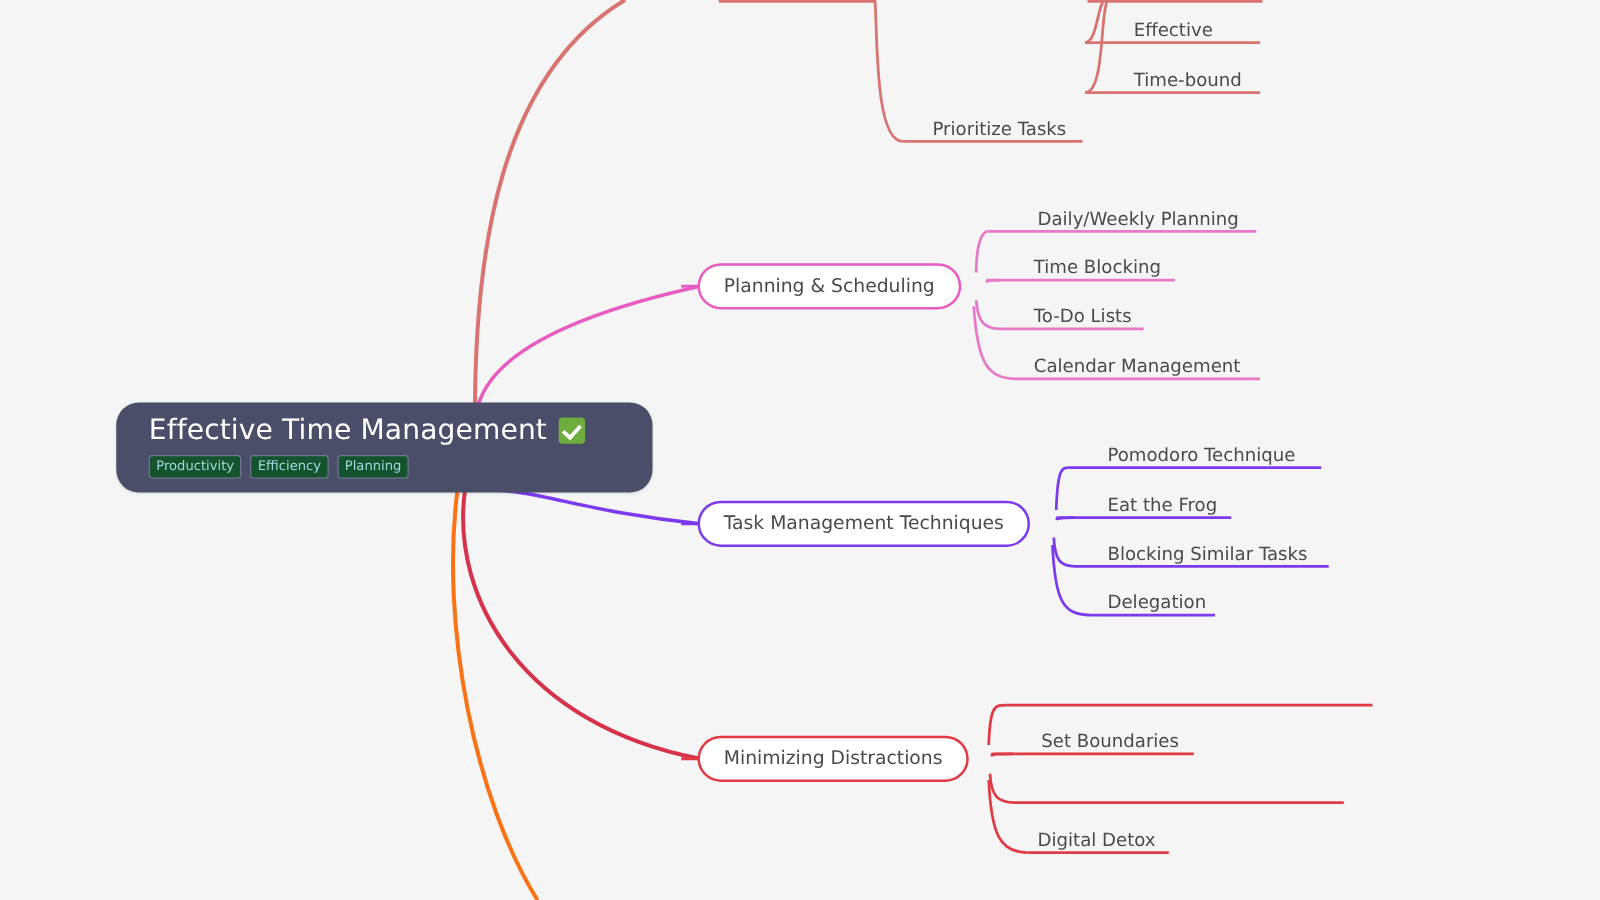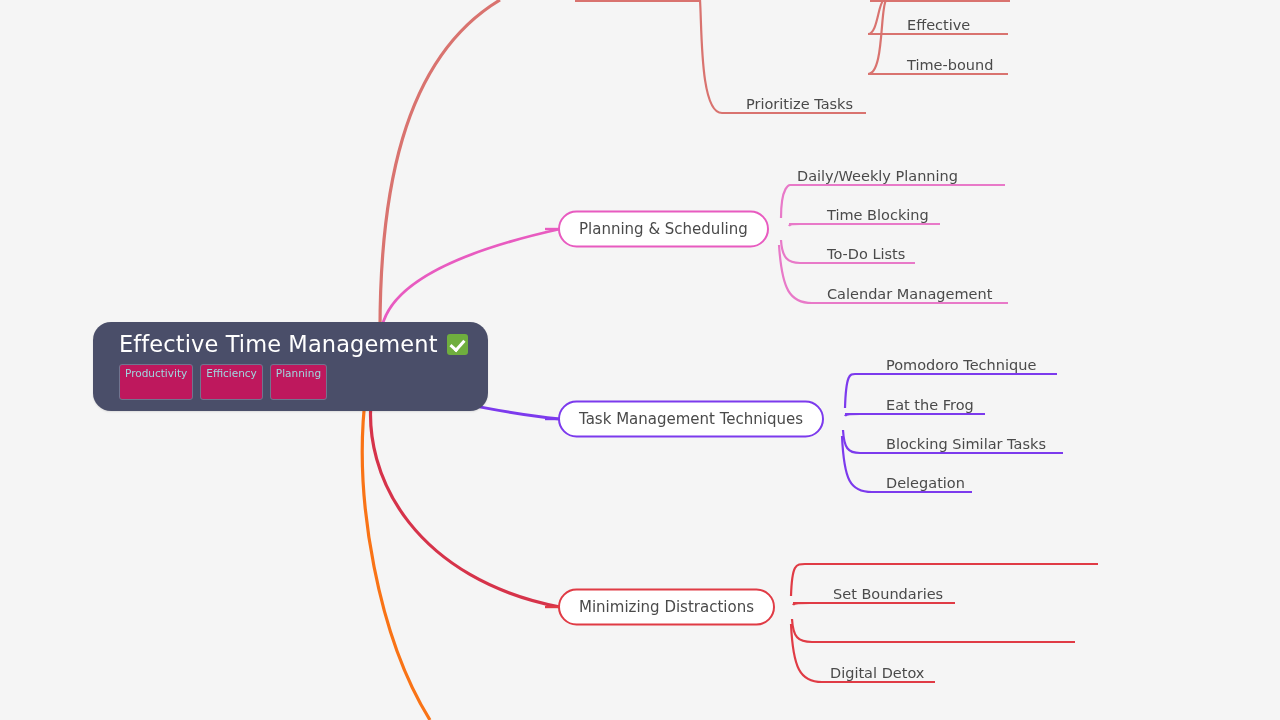--- a/index.html
+++ b/index.html
@@ -19,21 +19,21 @@
     position: absolute;
     left: 0; top: 0;
     width: 1280px; height: 720px;
     pointer-events: none;
   }
   
   .root-node {
     position: absolute;
     left: 93px;
     top: 322px;
-    width: 395px;
+    width: 429px;
     box-sizing: border-box;
     background: #4a4e69;
     border-radius: 18px;
     padding: 10px 26px 11px 26px;
     display: flex;
     flex-direction: column;
     align-items: flex-start;
     justify-content: center;
     box-shadow: 0 1px 2px rgba(0,0,0,0.10);
   }
@@ -66,25 +66,25 @@
     border: solid #ffffff;
     border-width: 0 3px 3px 0;
     transform: rotate(42deg);
   }
   .tag-row {
     display: flex;
     gap: 7px;
     margin-top: 6px;
   }
   .tag {
-    background: #be185d;
+    background: #14532d;
     color: #9fd8e0;
     font-size: 10.5px;
     line-height: 1;
-    padding: 3px 5px 21px 5px;
+    padding: 3px 5px 4px 5px;
     border-radius: 3px;
     border: 1px solid #70758f;
     white-space: nowrap;
   }
   
   .branch-node {
     position: absolute;
     background: #ffffff;
     border-radius: 22px;
     border: 2.3px solid #999;
@@ -187,21 +187,21 @@
   <div class="leaf-node" style="left:907px; top:34px;">
     <span>Effective</span>
   </div>
   <div class="leaf-node" style="left:907px; top:74px;">
     <span>Time-bound</span>
   </div>
   <div class="leaf-node" style="left:746px; top:113px;">
     <span>Prioritize Tasks</span>
   </div>
 
-  <div class="leaf-node" style="left:797px; top:185px;text-align:center;">
+  <div class="leaf-node" style="left:830px; top:185px;text-align:center;">
     <span>Daily/Weekly Planning</span>
   </div>
   <div class="leaf-node" style="left:827px; top:224px;">
     <span>Time Blocking</span>
   </div>
   <div class="leaf-node" style="left:827px; top:263px;">
     <span>To-Do Lists</span>
   </div>
   <div class="leaf-node" style="left:827px; top:303px;">
     <span>Calendar Management</span>

